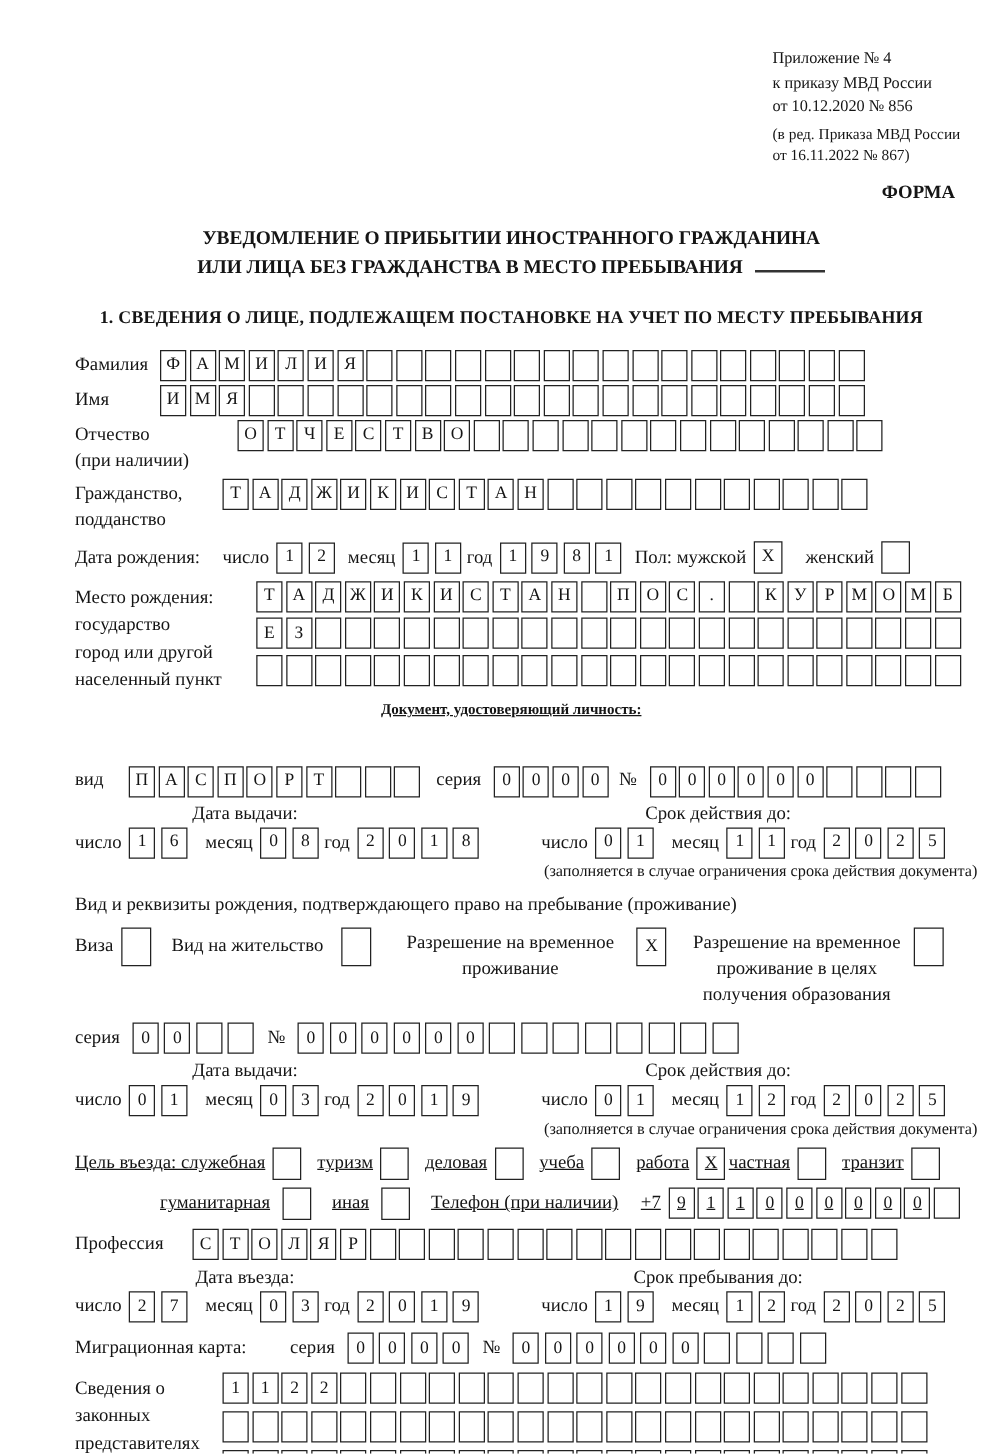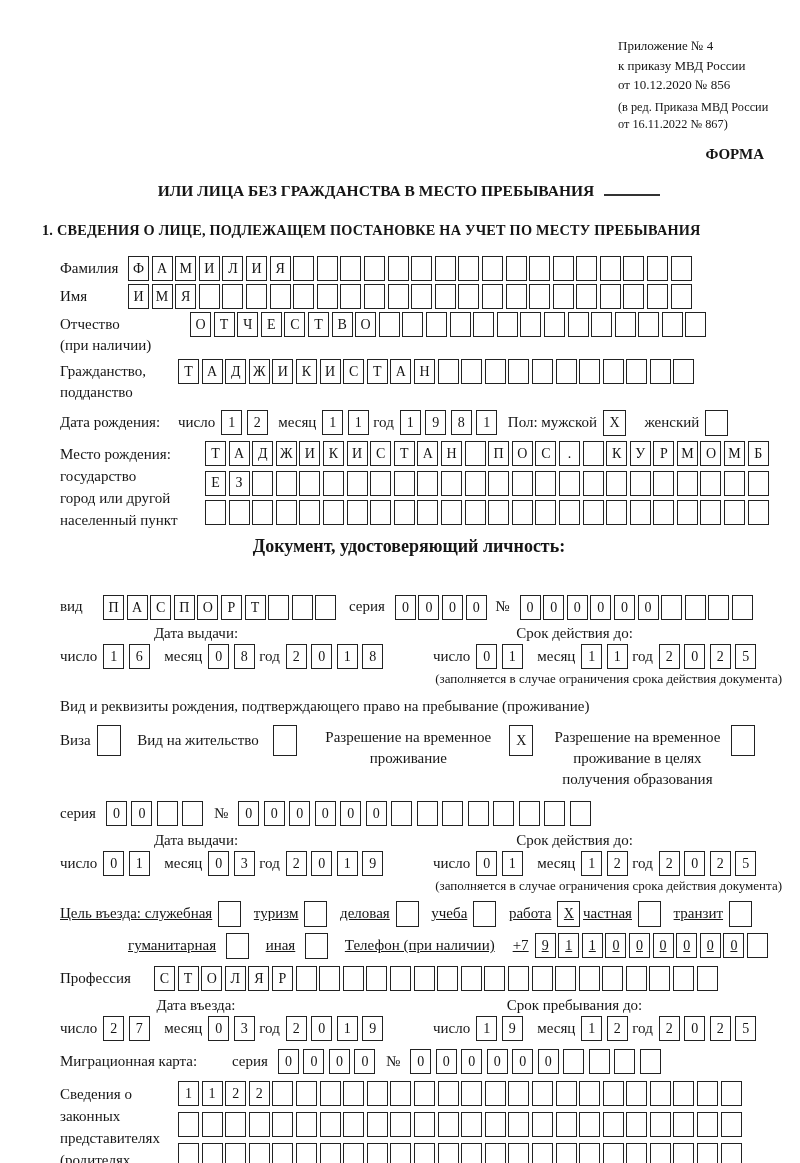--- a/index.html
+++ b/index.html
@@ -7,38 +7,38 @@
   body { width:800px; font-family:"Liberation Serif","DejaVu Serif",serif; color:#151515; font-size:15px; }
   .page { position:relative; width:800px; height:1163px; overflow:hidden; padding:0 24px 0 60px; background:#fff; }
 
   .annex { margin-left:558px; padding-top:36px; font-size:13px; line-height:1.5; }
   .annex .note-line { font-size:12.3px; line-height:1.45; }
   .annex .gap { height:4px; }
   .forma { text-align:right; margin-right:12px; margin-top:12px; font-weight:bold; font-size:15px; }
 
   .title { text-align:center; font-weight:bold; font-size:15.5px; line-height:1.5; margin-top:16px; margin-left:-18px; }
   .blank-line { display:inline-block; width:56px; height:13px; border-bottom:2.5px solid #333; margin-left:10px; }
-  .sec-head { text-align:left; font-weight:bold; font-size:14.3px; margin-top:20px; margin-left:-18px; letter-spacing:.2px; }
+  .sec-head { text-align:center; font-weight:bold; font-size:14.3px; margin-top:20px; margin-left:-18px; letter-spacing:.2px; }
 
   .form-body { margin-top:17px; }
   .row { display:flex; align-items:flex-start; margin-bottom:3px; }
   .lbl { flex:none; line-height:21px; padding-top:2px; }
   .cells { display:flex; flex:none; }
   .cell { width:21px; height:25px; border:1.5px solid #222; margin-right:2.6px; display:flex; align-items:center; justify-content:center; font-size:14px; flex:none; background:#fff; }
   .cell.cb { width:23px; height:26px; }
   .cell.big { width:24px; height:31px; }
   .dt .cell { margin-right:4.5px; }
   .mr6{margin-right:6px;} .mr10{margin-right:10px;} .mr12{margin-right:8px;}
   .ml6{margin-left:6px;} .ml10{margin-left:10px;} .ml14{margin-left:14px;}
   .ilb { line-height:27px; flex:none; }
 
   .stack { display:flex; flex-direction:column; }
   .stack .cells { margin-bottom:4.5px; }
 
-  .center-head { text-align:center; font-weight:bold; font-size:18px; margin:5px 0 4px -18px; }
+  .center-head { text-align:center; font-weight:bold; font-size:12px; margin:5px 0 4px -18px;text-decoration:underline; }
 
   .datepair { display:flex; margin-top:5px;gap:11px; }
   .dp-left { flex:0 0 362px; }
   .dp-right { flex:1; }
   .dp-head { text-align:center; margin-bottom:2px; }
   .dp-left .dp-head { margin-right:90px; }
   .dp-right .dp-head { margin-right:60px; }
   .dp-line { display:flex; align-items:center; }
   .dp-note { font-size:13px; text-align:right; margin-top:2px; margin-right:-6px; white-space:nowrap; }
 
@@ -58,20 +58,21 @@
     <div>к приказу МВД России</div>
     <div>от 10.12.2020 № 856</div>
     <div class="gap"></div>
     <div class="note-line">(в ред. Приказа МВД России</div>
     <div class="note-line">от 16.11.2022 № 867)</div>
   </div>
 
   <div class="forma">ФОРМА</div>
 
   <div class="title">
+    <div>УВЕДОМЛЕНИЕ О ПРИБЫТИИ ИНОСТРАННОГО ГРАЖДАНИНА</div>
     <div><span>ИЛИ ЛИЦА БЕЗ ГРАЖДАНСТВА В МЕСТО ПРЕБЫВАНИЯ</span><span class="blank-line"></span></div>
   </div>
 
   <div class="sec-head">1. СВЕДЕНИЯ О ЛИЦЕ, ПОДЛЕЖАЩЕМ ПОСТАНОВКЕ НА УЧЕТ ПО МЕСТУ ПРЕБЫВАНИЯ</div>
 
   <div class="form-body">
 
     <div class="row">
       <div class="lbl" style="width:68px">Фамилия</div>
       <div class="cells">

